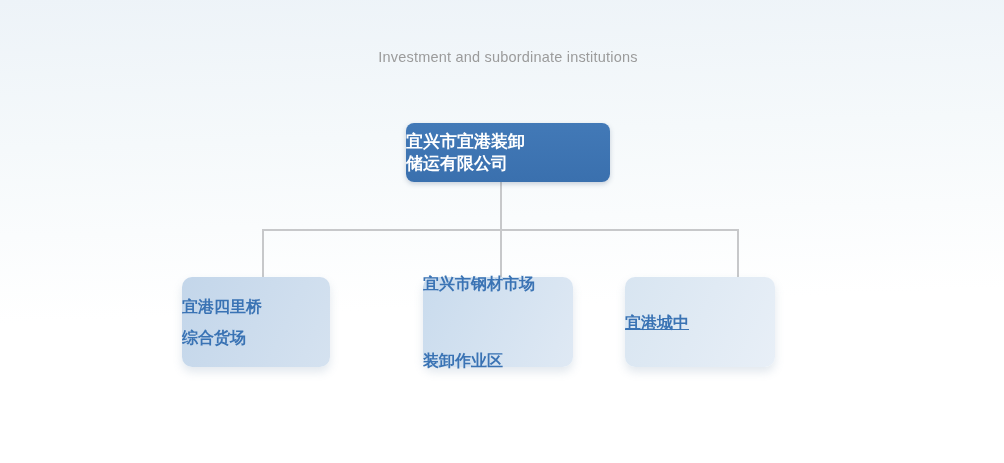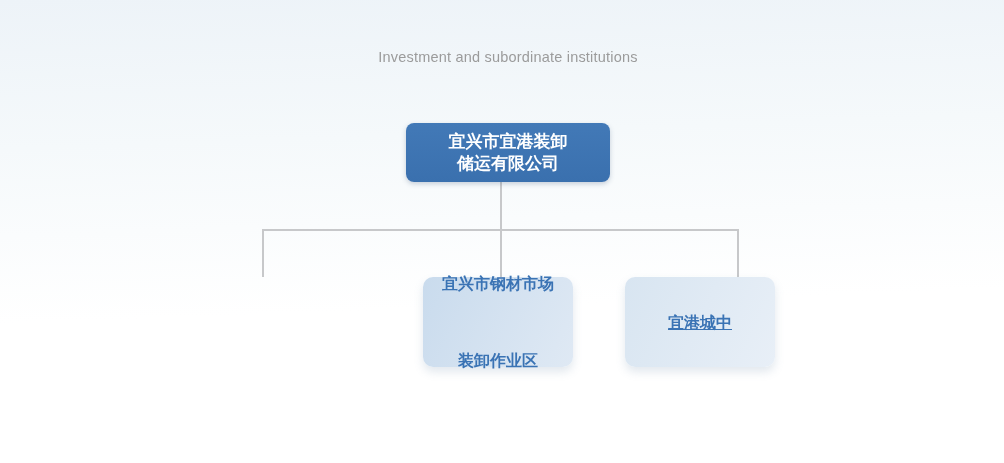--- a/index.html
+++ b/index.html
@@ -30,21 +30,21 @@
   }
   .line{position:absolute;background:#c7c8ca;}
   .v-root{left:500px;top:182px;width:2px;height:47px;}
   .h-main{left:262px;top:229px;width:477px;height:2px;}
   .v-child-1{left:262px;top:231px;width:2px;height:46px;}
   .v-child-2{left:500px;top:231px;width:2px;height:46px;}
   .v-child-3{left:737px;top:231px;width:2px;height:46px;}
   .node{
     position:absolute;
     display:flex;flex-direction:column;
-    align-items:center;justify-content:center;
+    align-items:flex-start;justify-content:center;
     text-align:center;
   }
   .root-node{
     left:406px;top:123px;width:204px;height:59px;
     border-radius:8px;
     background:linear-gradient(180deg,#4279b7 0%,#3a70ae 100%);
     color:#ffffff;
     font-weight:bold;
     font-size:17px;
     line-height:22px;
@@ -77,20 +77,24 @@
   <div class="line h-main"></div>
   <div class="line v-child-1"></div>
   <div class="line v-child-2"></div>
   <div class="line v-child-3"></div>
 
   <div class="node root-node">
     <span class="node-line">宜兴市宜港装卸</span>
     <span class="node-line">储运有限公司</span>
   </div>
 
+  <div class="node child-node child-1">
+    <span class="node-line">宜港四里桥</span>
+    <span class="node-line">综合货场</span>
+  </div>
 
   <div class="node child-node child-2">
     <span class="node-line">宜兴市钢材市场</span>
     <span class="node-line">装卸作业区</span>
   </div>
 
   <div class="node child-node child-3">
     <span class="node-line">宜港城中</span>
   </div>
 

